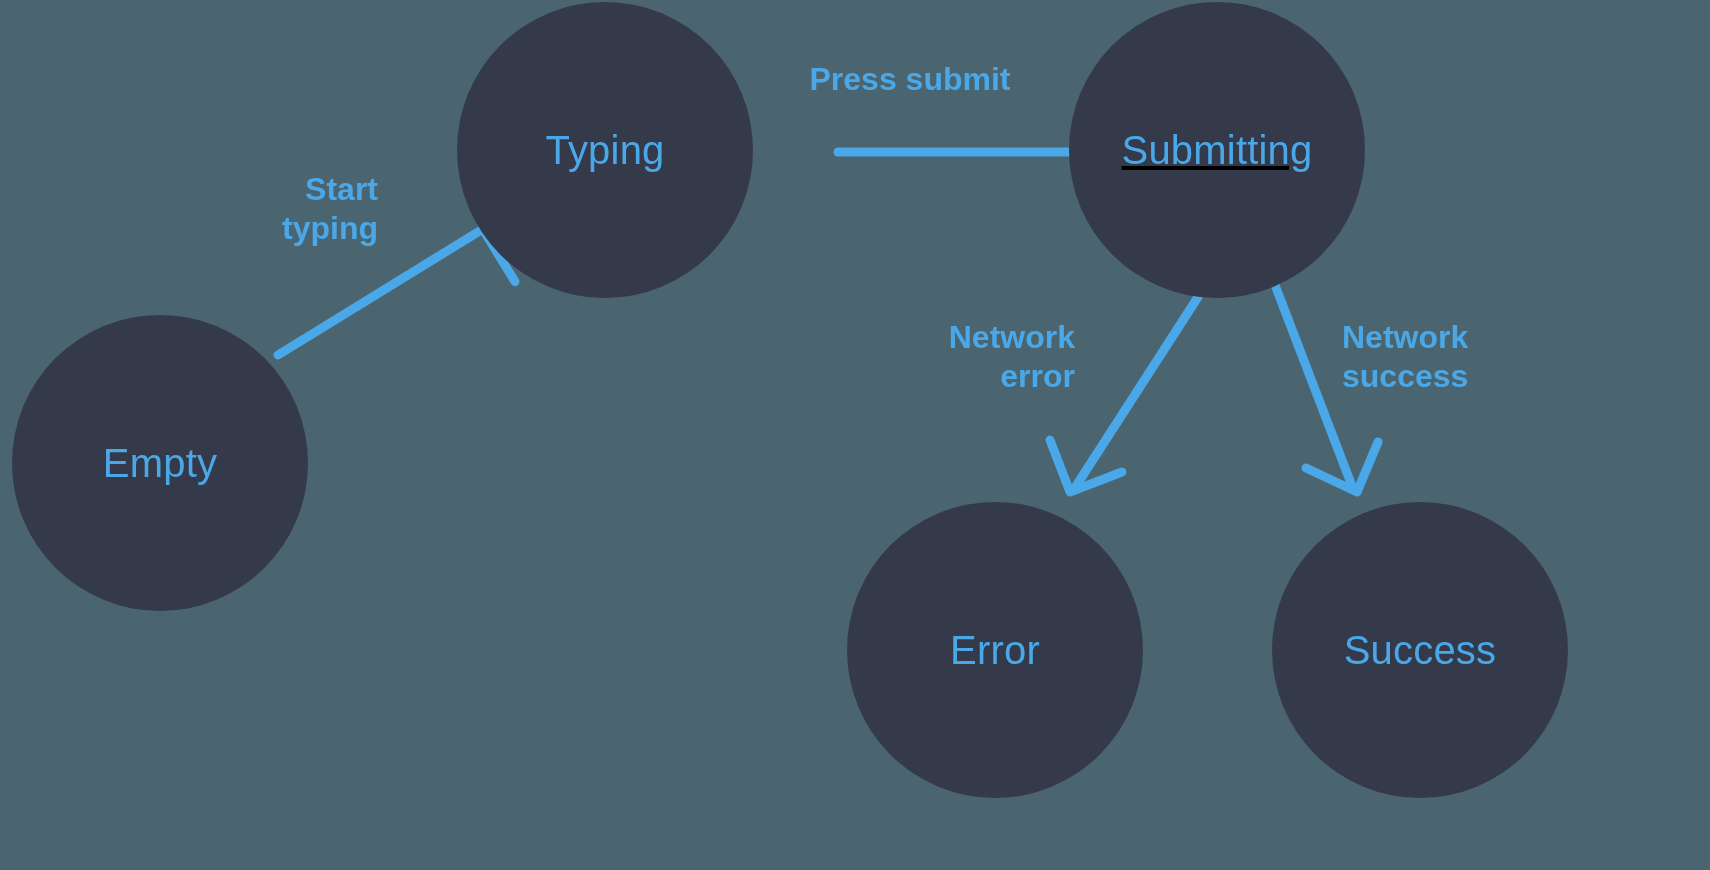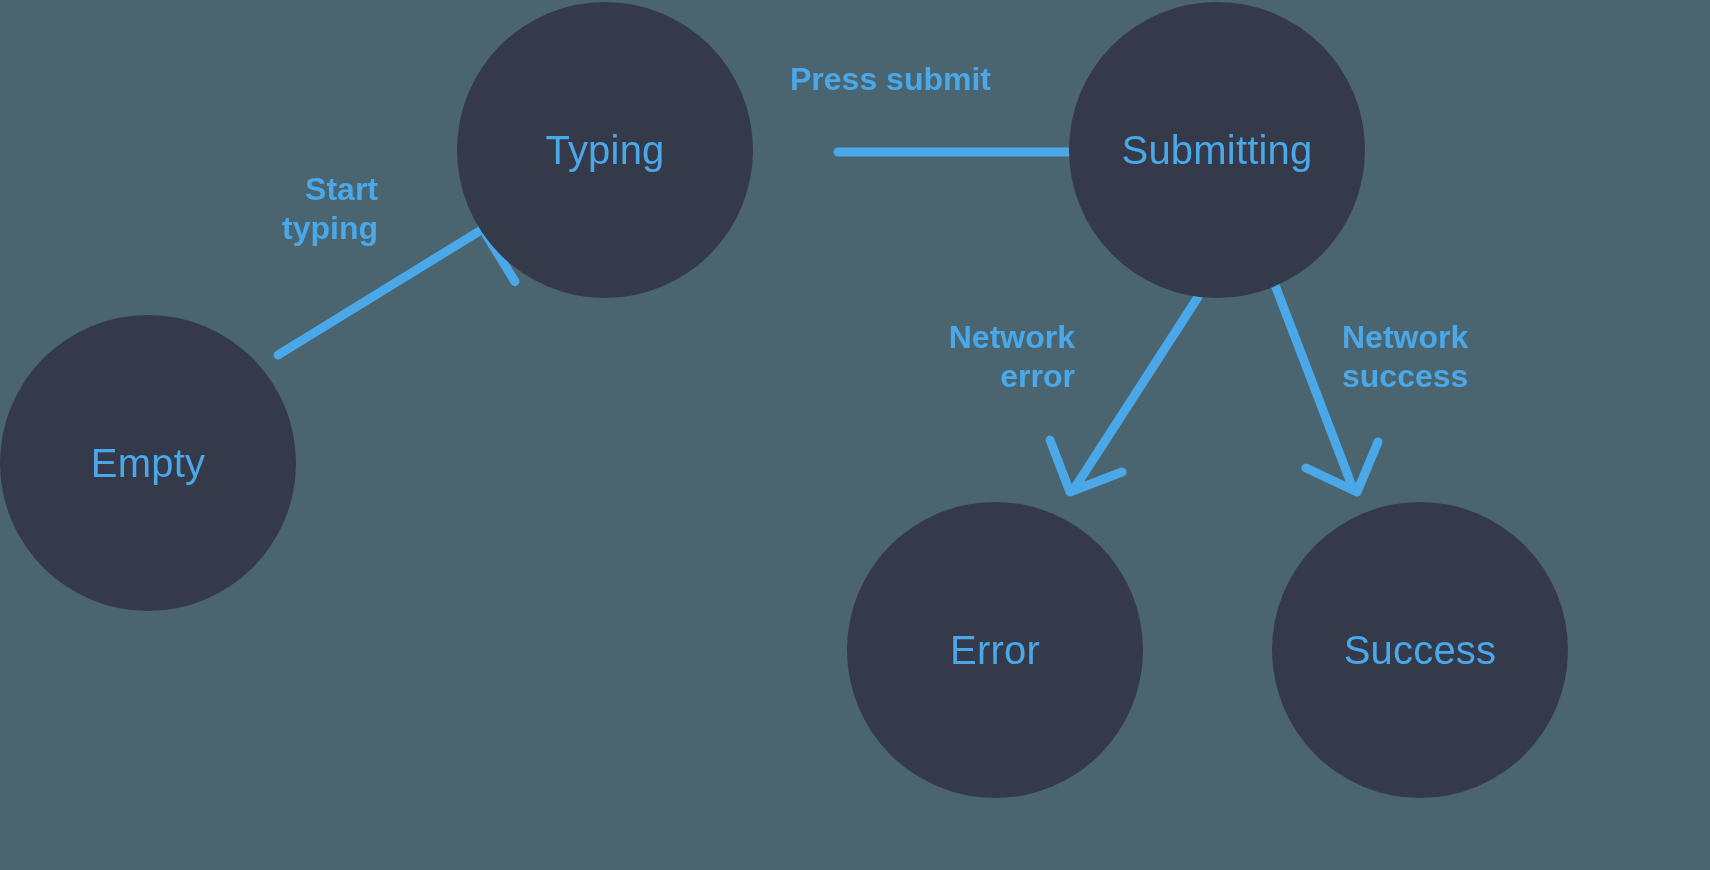--- a/index.html
+++ b/index.html
@@ -41,21 +41,21 @@
   }
   .edge-label {
     position: absolute;
     color: #4aa8e8;
     font-size: 32px;
     font-weight: 700;
     line-height: 1.22;
     white-space: pre-line;
   }
   .lbl-start-typing { left: 238px; top: 170px; width: 140px; text-align: right; }
-  .lbl-press-submit { left: 790px; top: 60px; width: 240px; text-align: left; }
+  .lbl-press-submit { left: 790px; top: 60px; width: 240px; text-align: center; }
   .lbl-network-error { left: 860px; top: 318px; width: 215px; text-align: right; }
   .lbl-network-success { left: 1342px; top: 318px; width: 220px; text-align: left; }
 </style>
 </head>
 <body>
 
 <div id="stage">
 
   <svg id="wires" viewBox="0 0 1710 870">
 
@@ -73,29 +73,29 @@
       <line x1="1198" y1="297" x2="1076" y2="486" stroke="#4aa8e8" stroke-width="9" stroke-linecap="round"></line>
       <polyline points="1050,440 1070,492 1122,472" fill="none" stroke="#4aa8e8" stroke-width="9" stroke-linecap="round" stroke-linejoin="round"></polyline>
     </g>
 
     <g>
       <line x1="1275" y1="285" x2="1352" y2="486" stroke="#4aa8e8" stroke-width="9" stroke-linecap="round"></line>
       <polyline points="1306,468 1357,492 1378,442" fill="none" stroke="#4aa8e8" stroke-width="9" stroke-linecap="round" stroke-linejoin="round"></polyline>
     </g>
   </svg>
 
-  <div class="node" style="left:0; top:315px; width:296px; height:296px;align-items:center;">
+  <div class="node" style="left:12px; top:315px; width:296px; height:296px;align-items:center;">
     <span class="node-label">Empty</span>
   </div>
 
   <div class="node" style="left:457px; top:2px; width:296px; height:296px;">
     <span class="node-label">Typing</span>
   </div>
 
-  <div class="node" style="left:1069px; top:2px; width:296px; height:296px;">
+  <div class="node" style="left:1069px; top:2px; width:296px; height:296px;text-decoration:underline;">
     <span class="node-label">Submitting</span>
   </div>
 
   <div class="node" style="left:847px; top:502px; width:296px; height:296px;">
     <span class="node-label">Error</span>
   </div>
 
   <div class="node" style="left:1272px; top:502px; width:296px; height:296px;">
     <span class="node-label">Success</span>
   </div>

